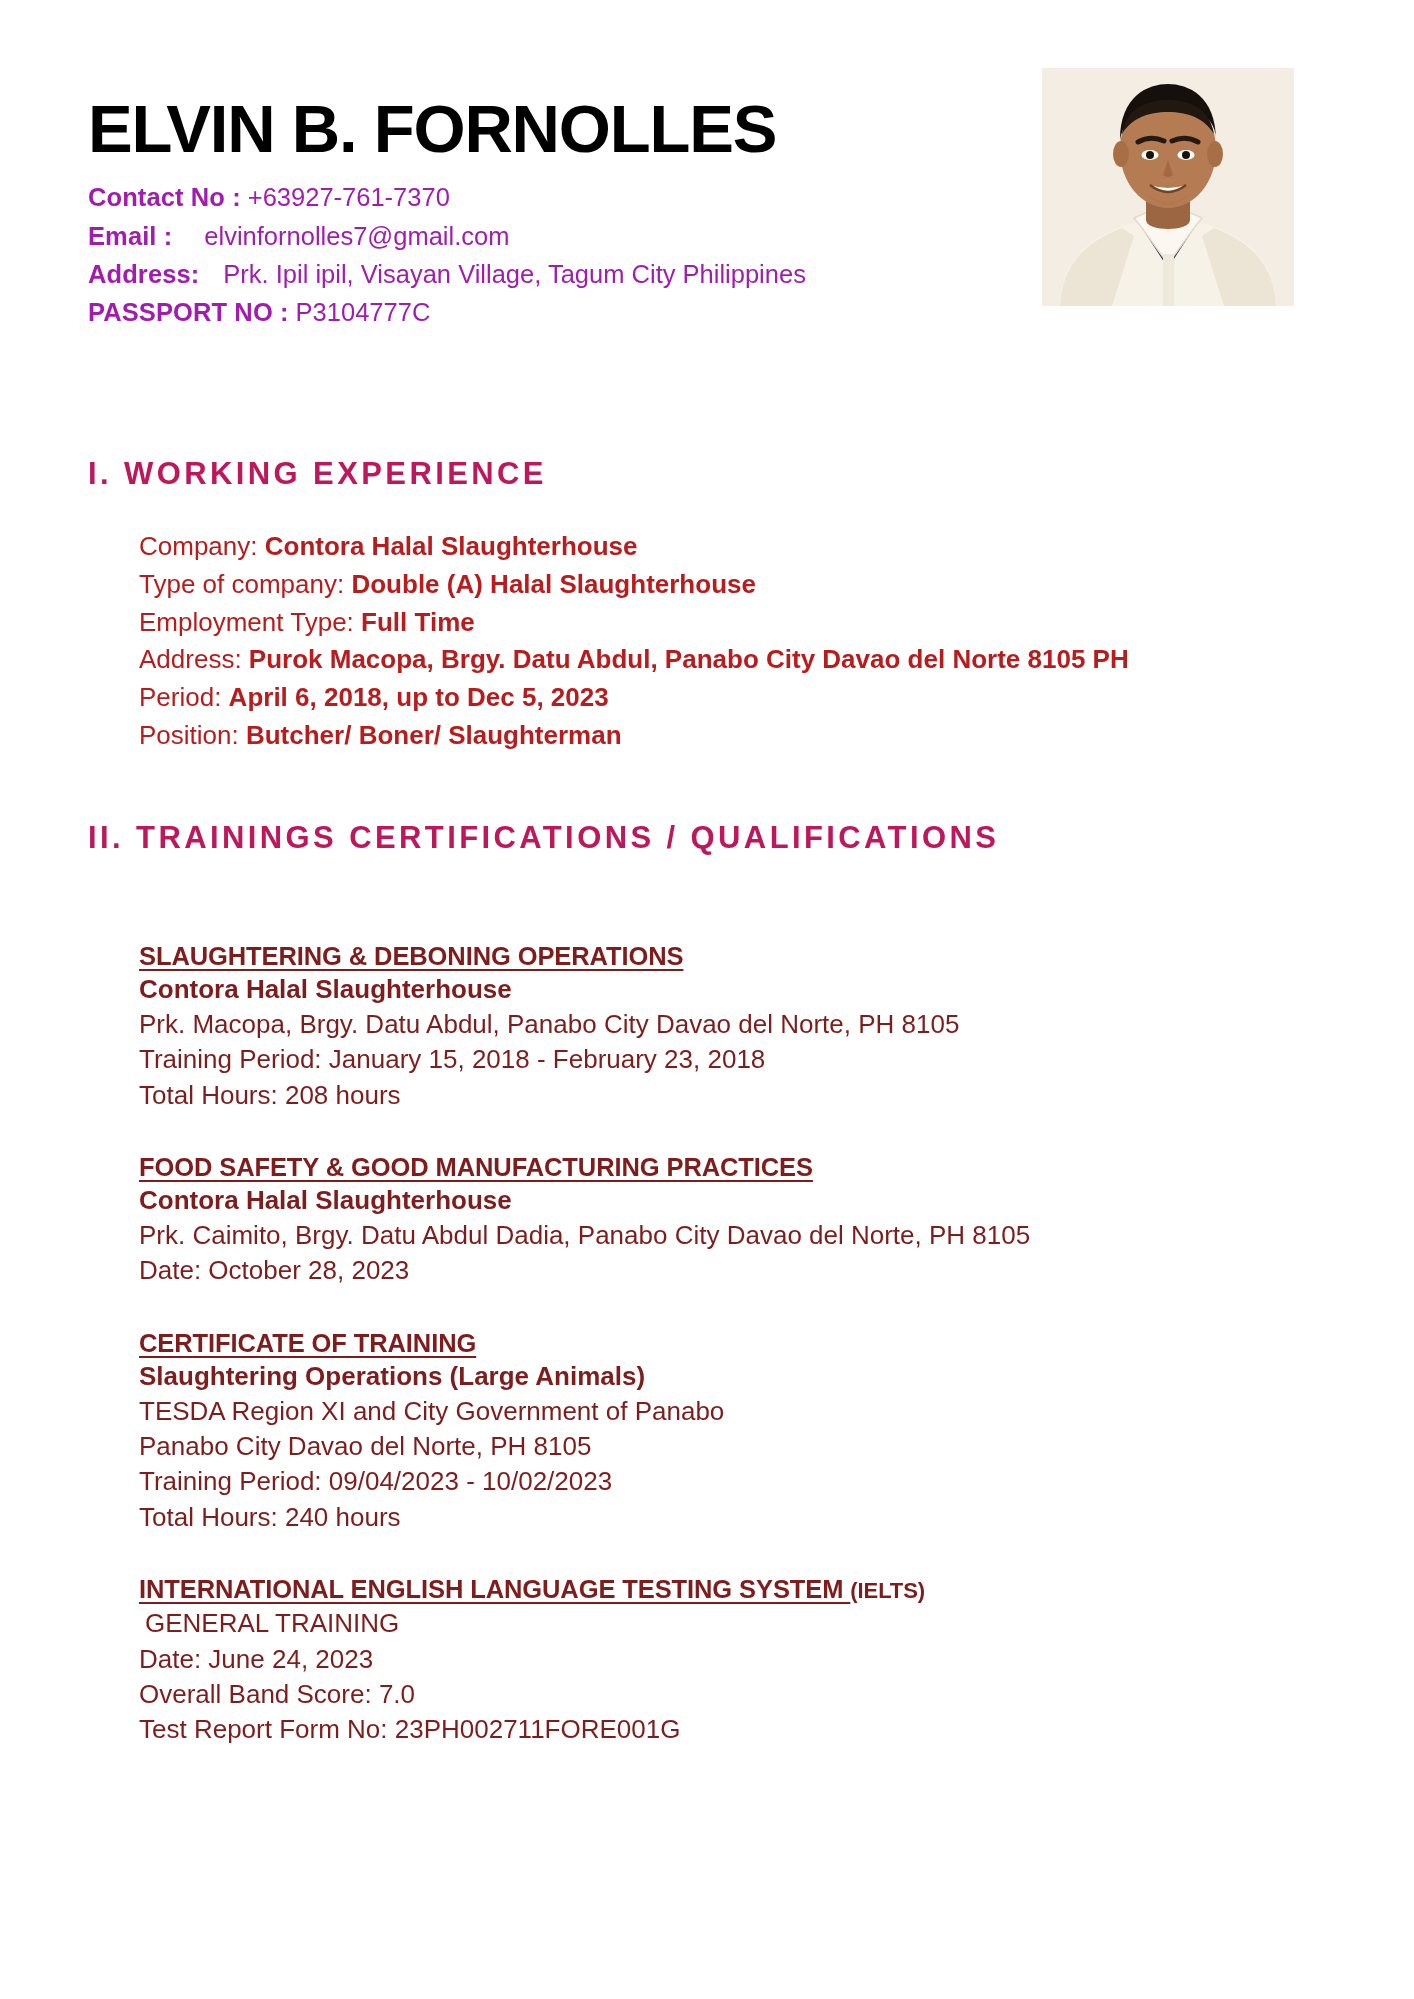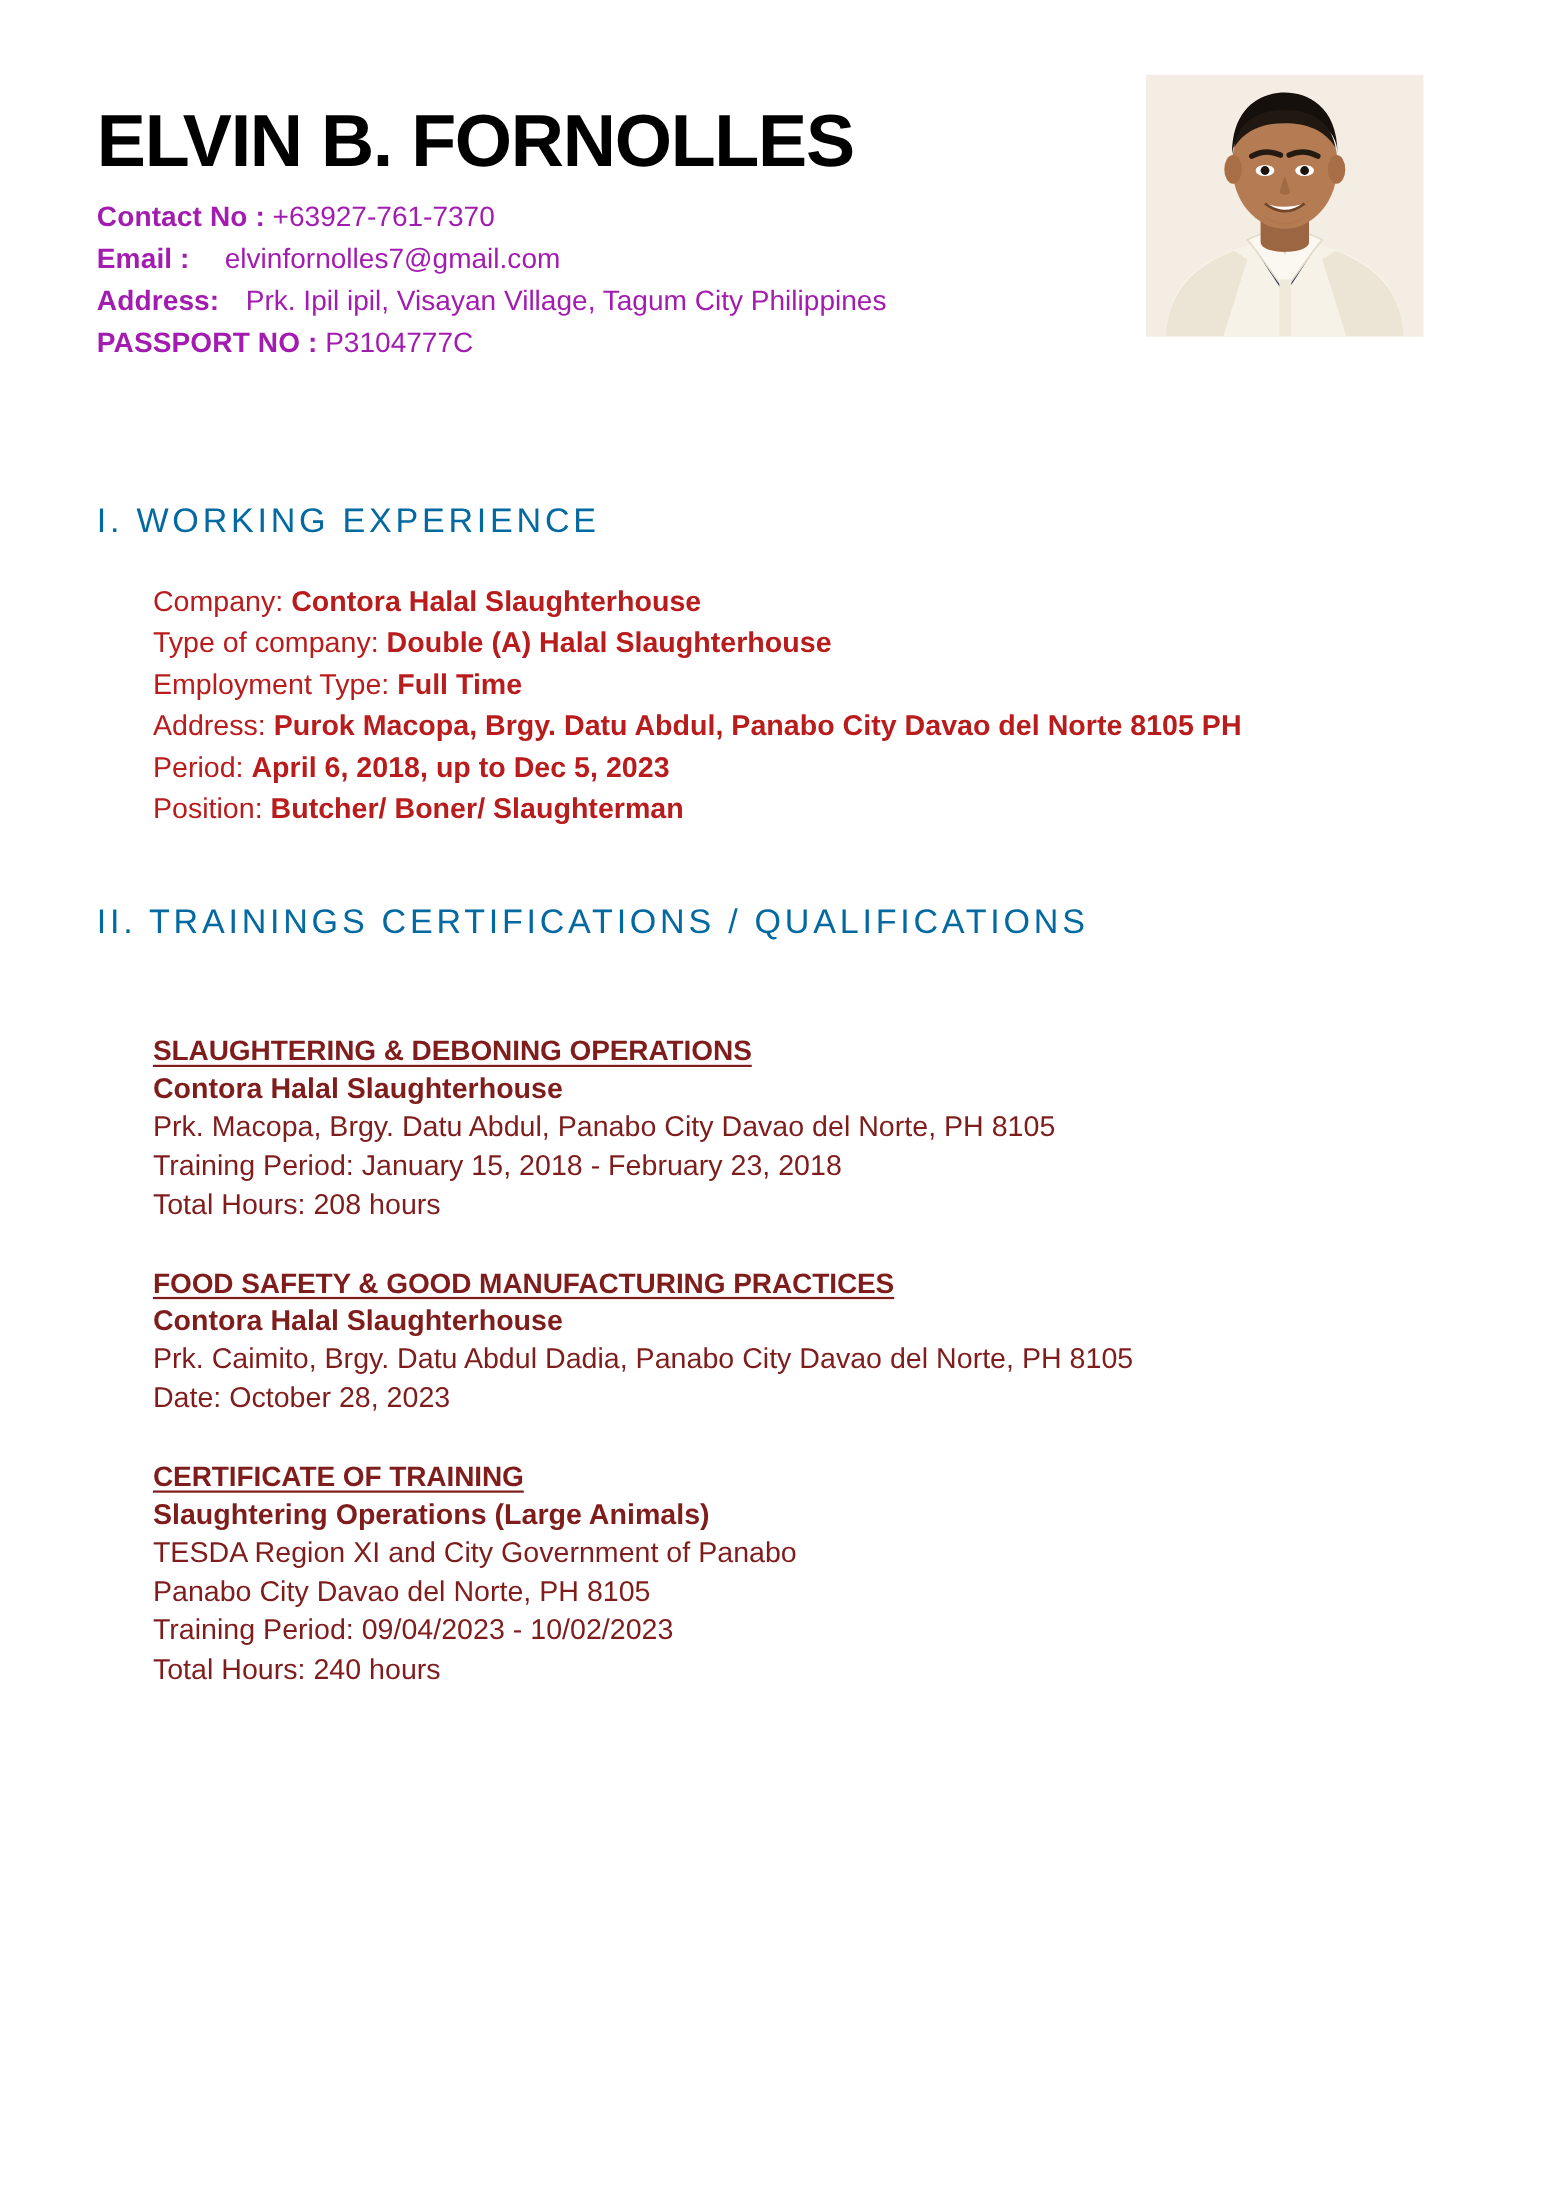--- a/index.html
+++ b/index.html
@@ -74,23 +74,23 @@
     width: 252px;
     height: 238px;
     overflow: hidden;
     background: #f2ece4;
   }
   .photo svg { display: block; }
 
   
   .section-heading {
     font-size: 31px;
-    font-weight: normal;
+    font-weight: bold;
     letter-spacing: 3.4px;
-    color: #0369a1;
+    color: #be185d;
     margin: 0;
     white-space: nowrap;
   }
   .sec1 { position: absolute; top: 456px; left: 88px; }
   .sec2 { position: absolute; top: 820px; left: 88px; }
 
   
   .experience {
     position: absolute;
     top: 528px;
@@ -263,16 +263,23 @@
 
     <div class="train-block">
       <div class="t-title"><span class="u">CERTIFICATE OF TRAINING </span></div>
       <div class="t-sub">Slaughtering Operations (Large Animals)</div>
       <div class="t-line">TESDA Region XI and City Government of Panabo</div>
       <div class="t-line">Panabo City Davao del Norte, PH 8105</div>
       <div class="t-line">Training Period: 09/04/2023 - 10/02/2023</div>
       <div class="t-line">Total Hours: 240 hours</div>
     </div>
 
+    <div class="train-block">
+      <div class="t-title"><span class="u">INTERNATIONAL ENGLISH LANGUAGE TESTING SYSTEM </span><span class="nou small-caps">(IELTS)</span></div>
+      <div class="t-line indent"> GENERAL TRAINING</div>
+      <div class="t-line">Date: June 24, 2023</div>
+      <div class="t-line">Overall Band Score: 7.0</div>
+      <div class="t-line">Test Report Form No: 23PH002711FORE001G</div>
+    </div>
 
   </div>
 
 </div>
 
 </body></html>

